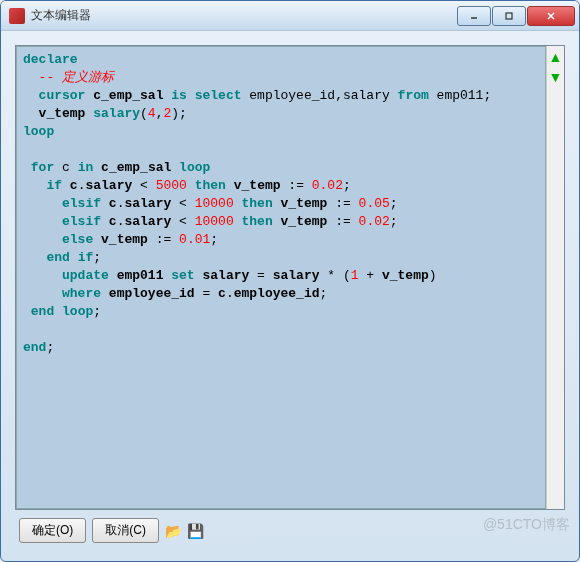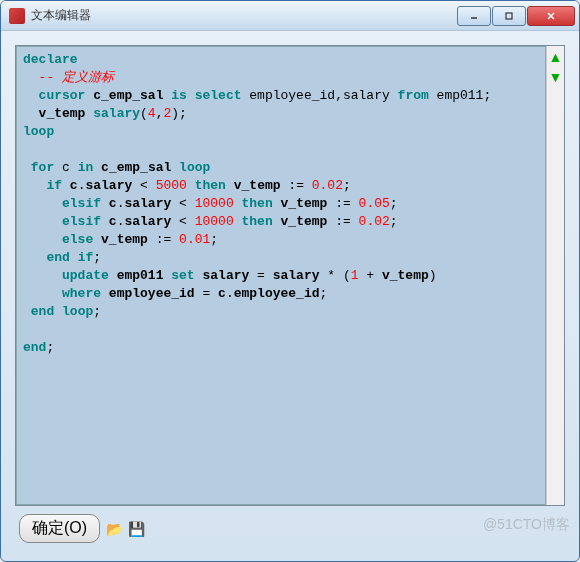--- a/index.html
+++ b/index.html
@@ -25,21 +25,21 @@
     .arrow-up { color: #0a0; font-size: 14px; cursor: pointer; line-height: 1; }
     .arrow-down { color: #0a0; font-size: 14px; cursor: pointer; line-height: 1; }
     
     .kw { color: #008080; font-weight: bold; }
     .ident { color: #000; font-weight: bold; }
     .op { color: #000; }
     .num { color: #f00; }
     .comment { color: #f00; font-style: italic; }
     
     .bottom-bar { padding: 8px 4px 4px 4px; display: flex; align-items: center; gap: 6px; }
-    .btn { background: linear-gradient(180deg, #f8f8f8 0%, #e0e0e0 100%); border: 1px solid #888; border-radius: 10px; padding: 3px 12px; font-size: 16px; cursor: pointer; font-family: inherit; text-align: center; }
+    .btn { background: linear-gradient(180deg, #f8f8f8 0%, #e0e0e0 100%); border: 1px solid #888; border-radius: 3px; padding: 3px 12px; font-size: 12px; cursor: pointer; font-family: inherit; text-align: center; }
     .tool-icon { width: 16px; height: 16px; cursor: pointer; }
     .open-icon { color: #b8860b; font-size: 14px; }
     .save-icon { color: #333; font-size: 14px; }
     
     .watermark { position: absolute; bottom: 28px; right: 10px; color: rgba(120,120,120,0.35); font-size: 14px; pointer-events: none; }
     .watermark2 { position: absolute; top: 316px; right: 140px; color: rgba(130,130,150,0.25); font-size: 11px; pointer-events: none; font-style: italic; }
   </style>
 </head>
 <body>
 
@@ -87,20 +87,21 @@
 
 <span class="kw">end</span>;</div>
       <div class="scroll-col">
         <div class="arrow-up">▲</div>
         <div class="arrow-down">▼</div>
       </div>
     </div>
 
     <div class="bottom-bar">
       <button class="btn">确定(O)</button>
+      <button class="btn">取消(C)</button>
       <span class="tool-icon open-icon">📂</span>
       <span class="tool-icon save-icon">💾</span>
     </div>
   </div>
 
   <div class="watermark">@51CTO博客</div>
   <div class="watermark2"></div>
 </div>
 
 </body></html>

